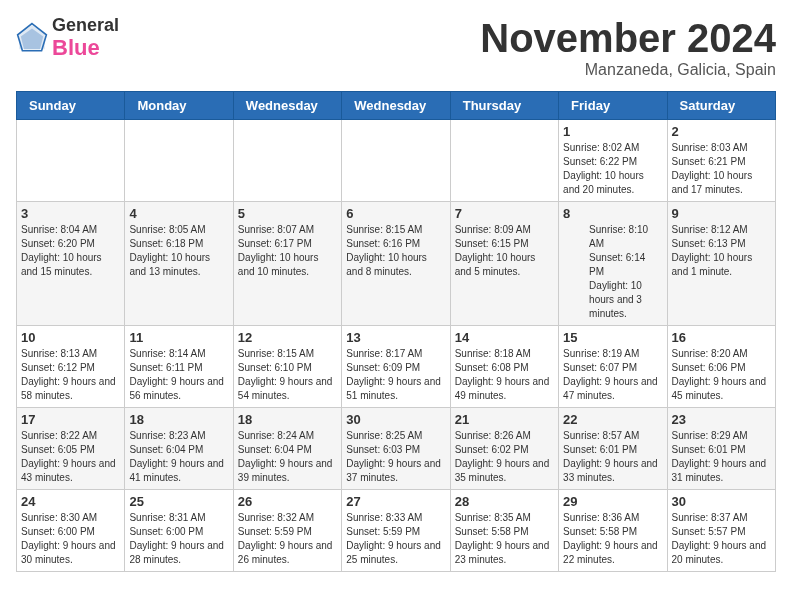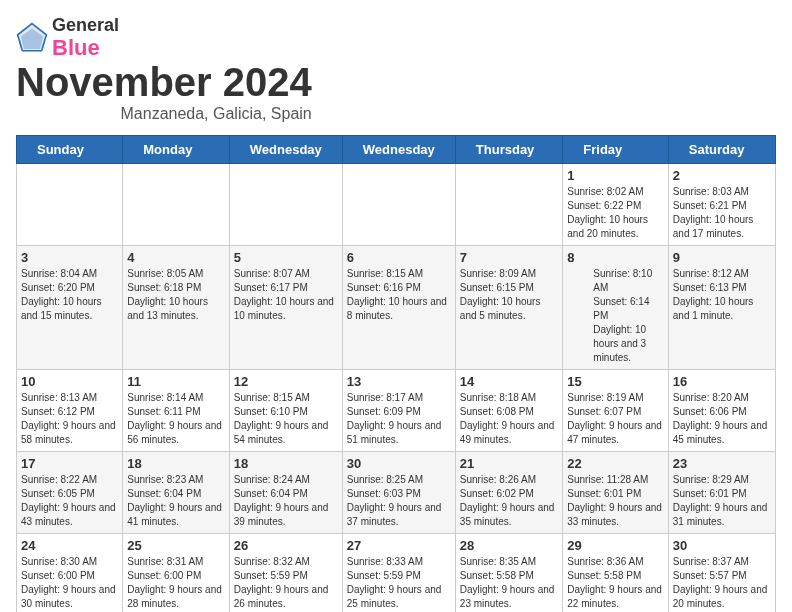--- a/index.html
+++ b/index.html
@@ -8,21 +8,20 @@
       background: #fff;
       width: 792px;
       min-height: 612px;
       padding: 16px;
     }
     .header {
       display: flex;
       justify-content: space-between;
       align-items: flex-start;
       margin-bottom: 12px;
-      flex-direction: column;
     }
     .logo {
       display: flex;
       align-items: center;
       gap: 4px;
     }
     .logo-text {
       display: flex;
       flex-direction: column;
       line-height: 1.1;
@@ -56,21 +55,21 @@
     .calendar {
       width: 100%;
       border-collapse: collapse;
       border: 1px solid #ccc;
     }
     .calendar th {
       background: #2a6db5;
       color: #fff;
       font-size: 13px;
       font-weight: bold;
-      padding: 6px 20px;
+      padding: 6px 12px;
       text-align: left;
       border: 1px solid #1a5a9a;
     }
     .calendar td {
       width: calc(100% / 7);
       vertical-align: top;
       padding: 4px;
       border: 1px solid #ccc;
       font-size: 10.5px;
       color: #333;
@@ -263,21 +262,21 @@
 Daylight: 9 hours and 37 minutes.</div>
         </td>
         <td>
           <span class="day-num">21</span>
           <div class="day-info" style="white-space: pre-line;">Sunrise: 8:26 AM
 Sunset: 6:02 PM
 Daylight: 9 hours and 35 minutes.</div>
         </td>
         <td>
           <span class="day-num">22</span>
-          <div class="day-info" style="white-space: pre-line;">Sunrise: 11:28 AM
+          <div class="day-info" style="white-space: pre-line;">Sunrise: 8:57 AM
 Sunset: 6:01 PM
 Daylight: 9 hours and 33 minutes.</div>
         </td>
         <td>
           <span class="day-num">23</span>
           <div class="day-info" style="white-space: pre-line;">Sunrise: 8:29 AM
 Sunset: 6:01 PM
 Daylight: 9 hours and 31 minutes.</div>
         </td>
       </tr>

